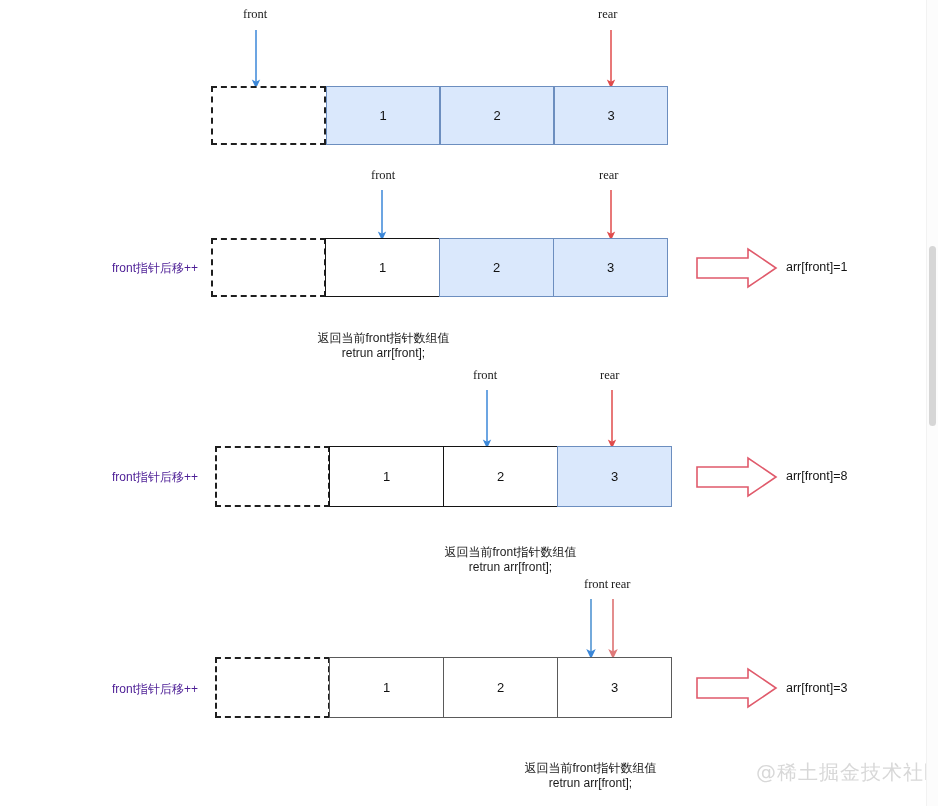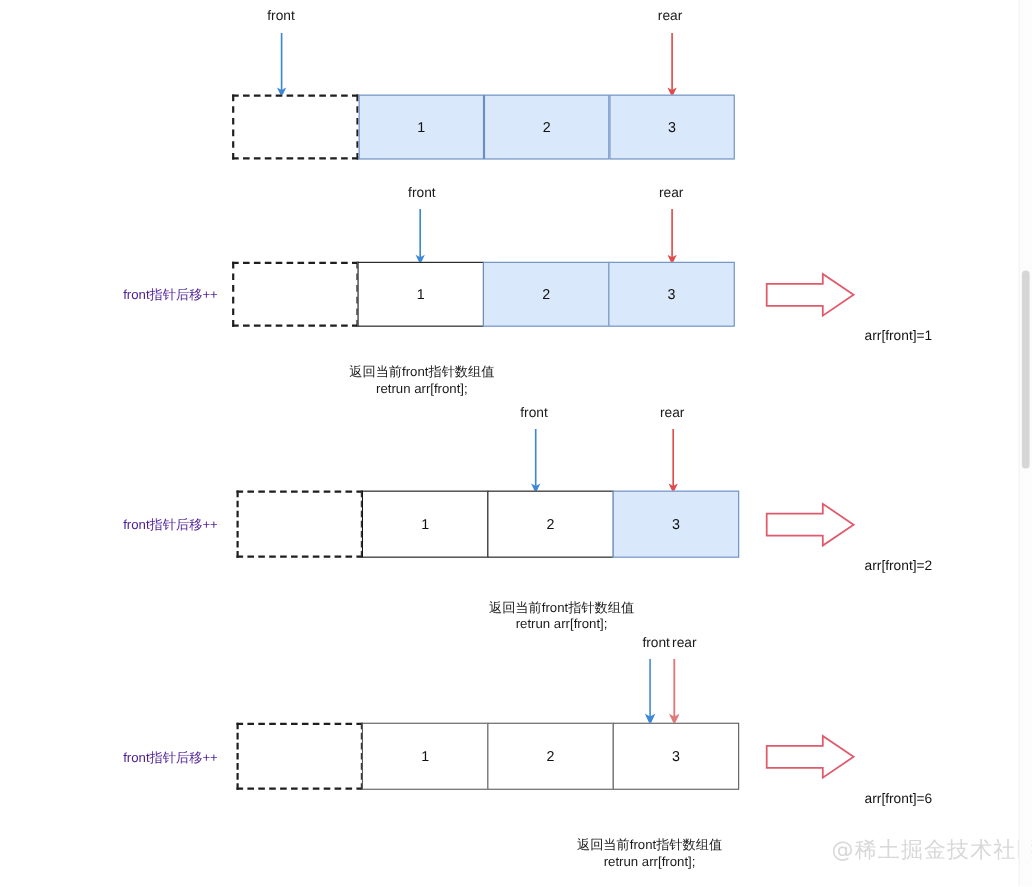--- a/index.html
+++ b/index.html
@@ -50,20 +50,21 @@
     background: #dae8fc;
   }
 
   
   .ptr-label {
     position: absolute;
     font-size: 12.5px;
     line-height: 1;
     color: #1a1a1a;
     white-space: nowrap;
+    font-family: Liberation Serif, serif;
   }
 
   
   .row-label {
     position: absolute;
     font-size: 12px;
     line-height: 1;
     color: #4c1d95;
     white-space: nowrap;
   }
@@ -78,21 +79,20 @@
     white-space: pre-line;
   }
 
   
   .result-text {
     position: absolute;
     font-size: 12.5px;
     line-height: 1;
     color: #141414;
     white-space: nowrap;
-    margin-top: 38px;
   }
 
   
   .watermark {
     position: absolute;
     font-size: 20px;
     line-height: 1;
     color: #d8d8d8;
     letter-spacing: 1px;
     white-space: nowrap;
@@ -186,36 +186,36 @@
   <div class="ptr-label" style="left:473px; top:369px;">front</div>
   <div class="ptr-label" style="left:600px; top:369px;">rear</div>
 
   <div class="row-label" style="left:112px; top:471px;">front指针后移++</div>
 
   <div class="cell dashed" style="left:215px; top:446px; width:115px; height:61px;"></div>
   <div class="cell solid-black" style="left:329px; top:446px; width:115px; height:61px;">1</div>
   <div class="cell solid-black" style="left:443px; top:446px; width:115px; height:61px;">2</div>
   <div class="cell blue" style="left:557px; top:446px; width:115px; height:61px;">3</div>
 
-  <div class="result-text" style="left:786px; top:470px;">arr[front]=2</div>
+  <div class="result-text" style="left:786px; top:470px;">arr[front]=8</div>
 
   <div class="caption" style="left:398px; top:545px; width:225px;">返回当前front指针数组值
 retrun arr[front];</div>
 
   <div class="ptr-label" style="left:584px; top:578px;">front</div>
   <div class="ptr-label" style="left:611px; top:578px;">rear</div>
 
   <div class="row-label" style="left:112px; top:683px;">front指针后移++</div>
 
   <div class="cell dashed" style="left:215px; top:657px; width:115px; height:61px;"></div>
   <div class="cell solid-gray" style="left:329px; top:657px; width:115px; height:61px;">1</div>
   <div class="cell solid-gray" style="left:443px; top:657px; width:115px; height:61px;">2</div>
   <div class="cell solid-gray" style="left:557px; top:657px; width:115px; height:61px;">3</div>
 
-  <div class="result-text" style="left:786px; top:682px;">arr[front]=6</div>
+  <div class="result-text" style="left:786px; top:682px;">arr[front]=3</div>
 
   <div class="caption" style="left:478px; top:761px; width:225px;">返回当前front指针数组值
 retrun arr[front];</div>
 
   <div class="watermark" style="left:756px; top:762px;">@稀土掘金技术社区</div>
 
   <div class="scroll-track">
     <div class="scroll-thumb" style="top:246px; height:180px;"></div>
   </div>
 

